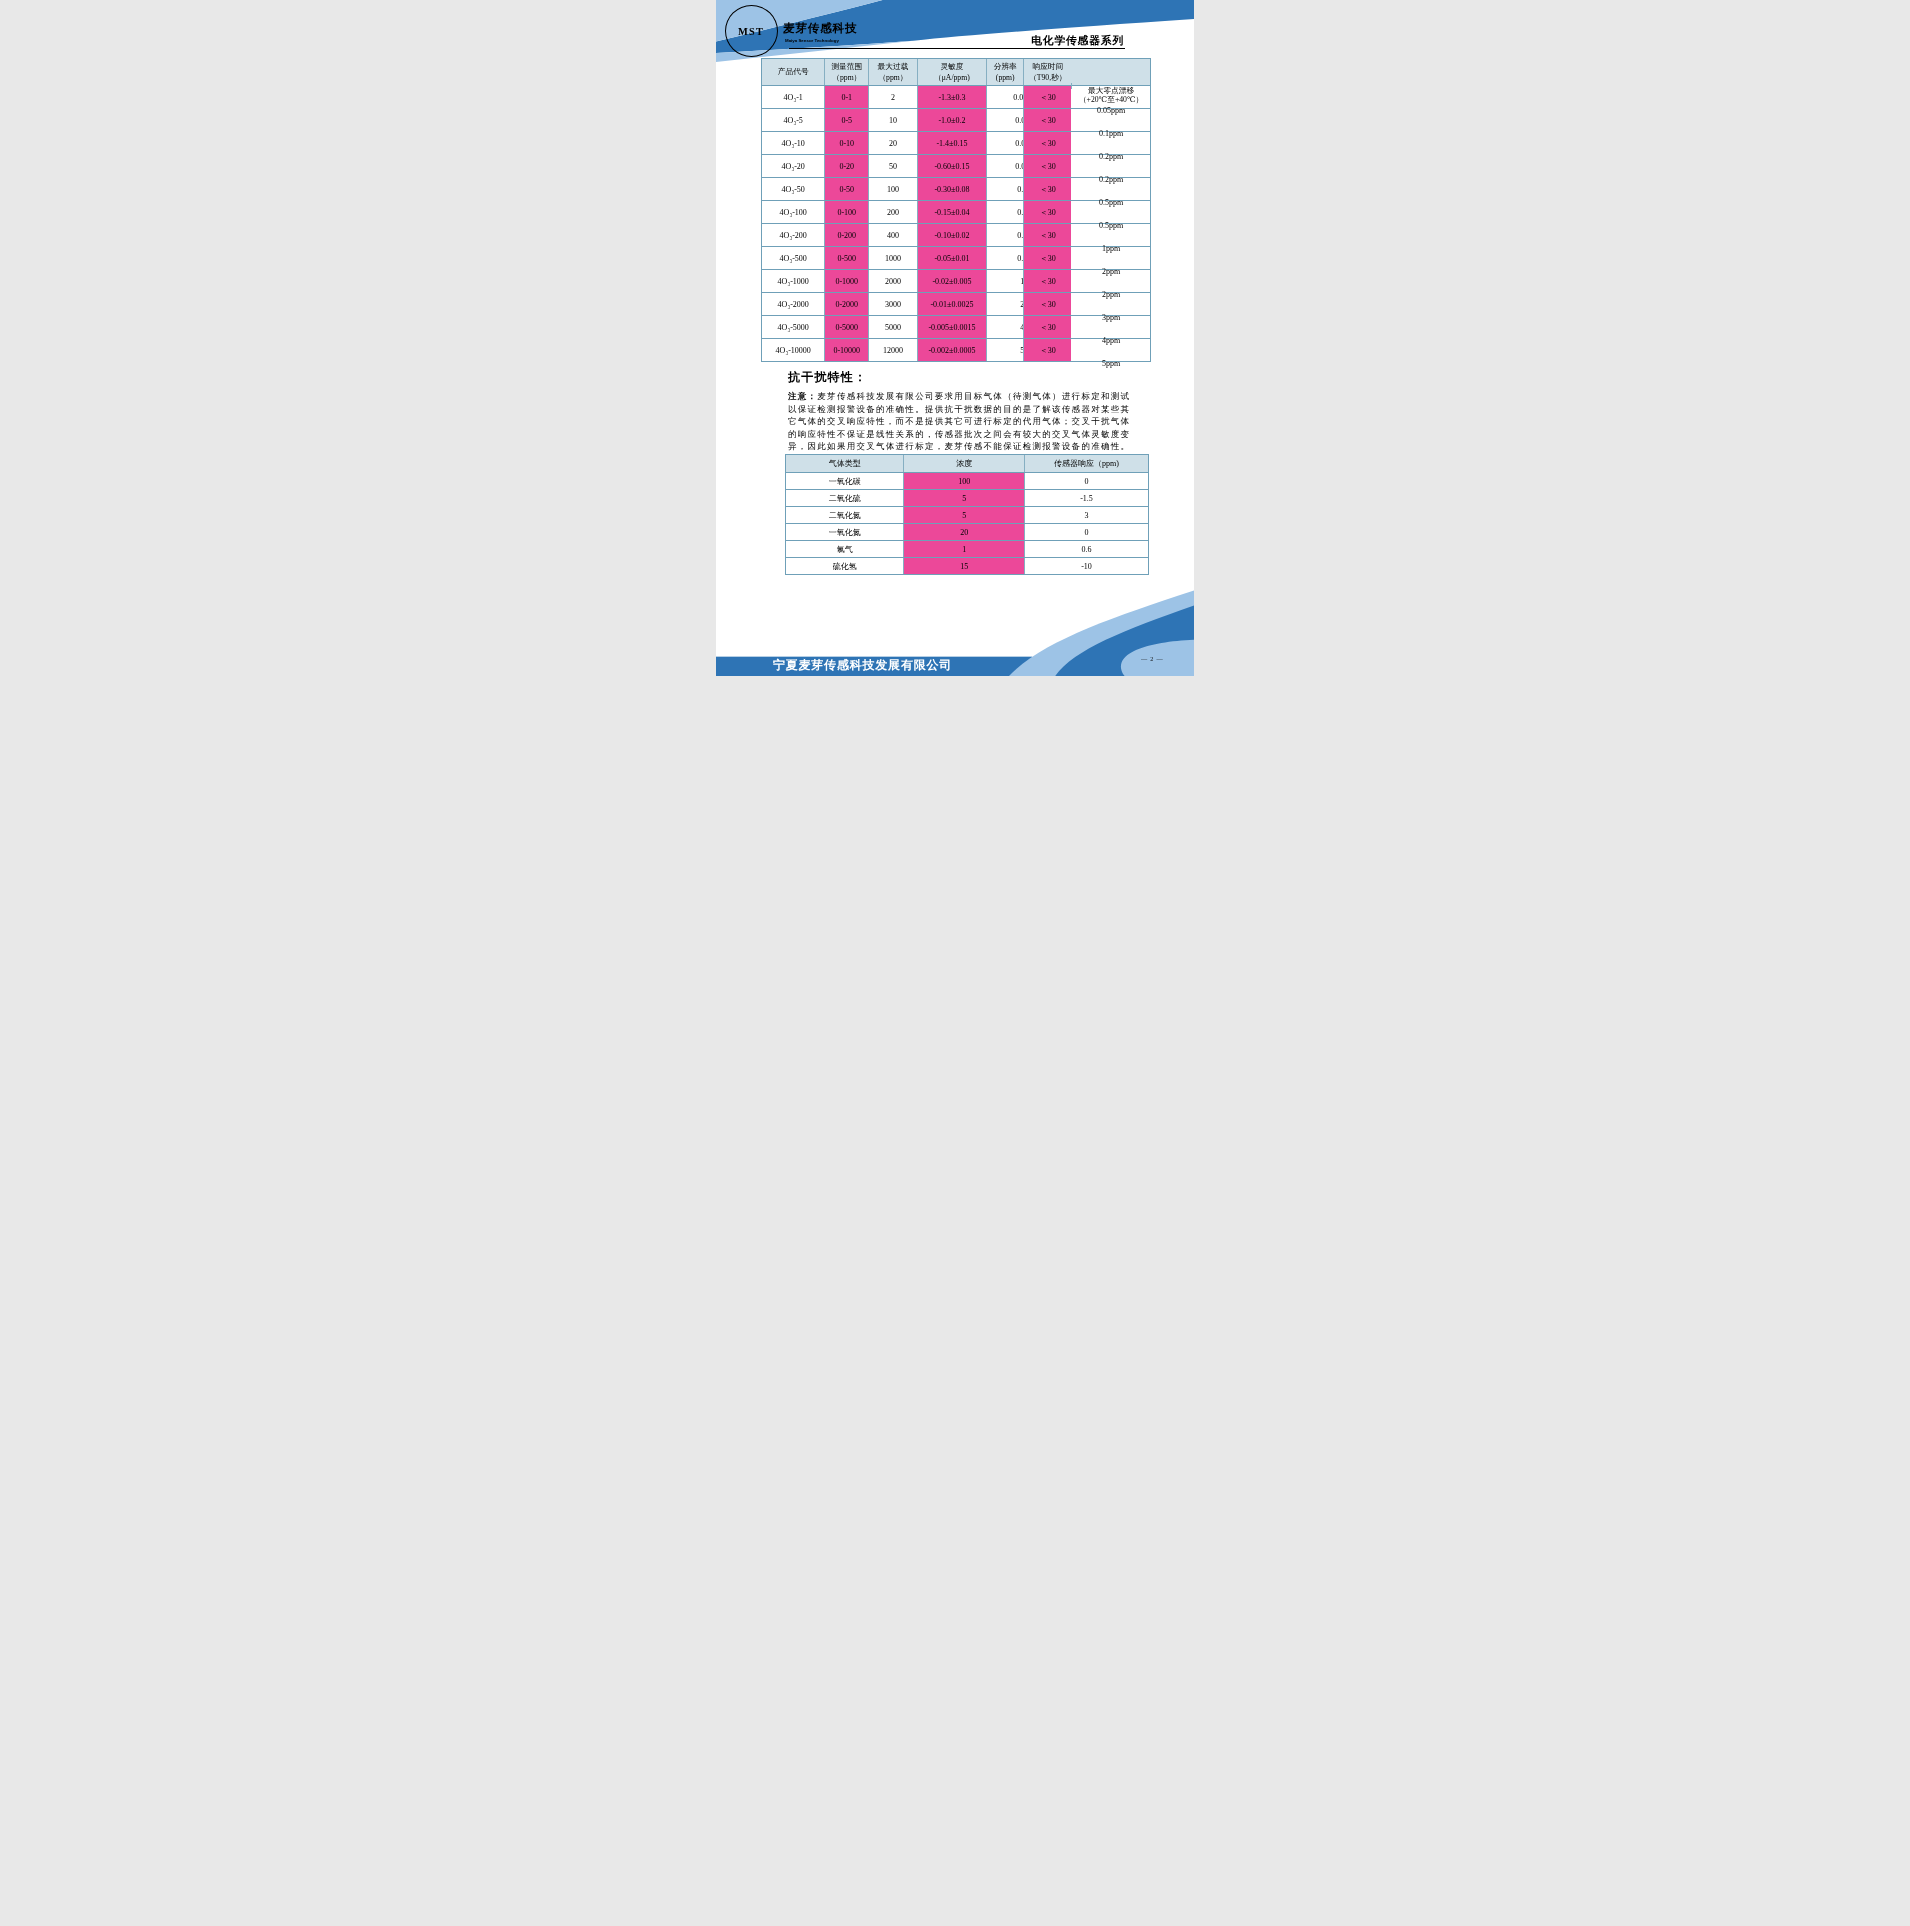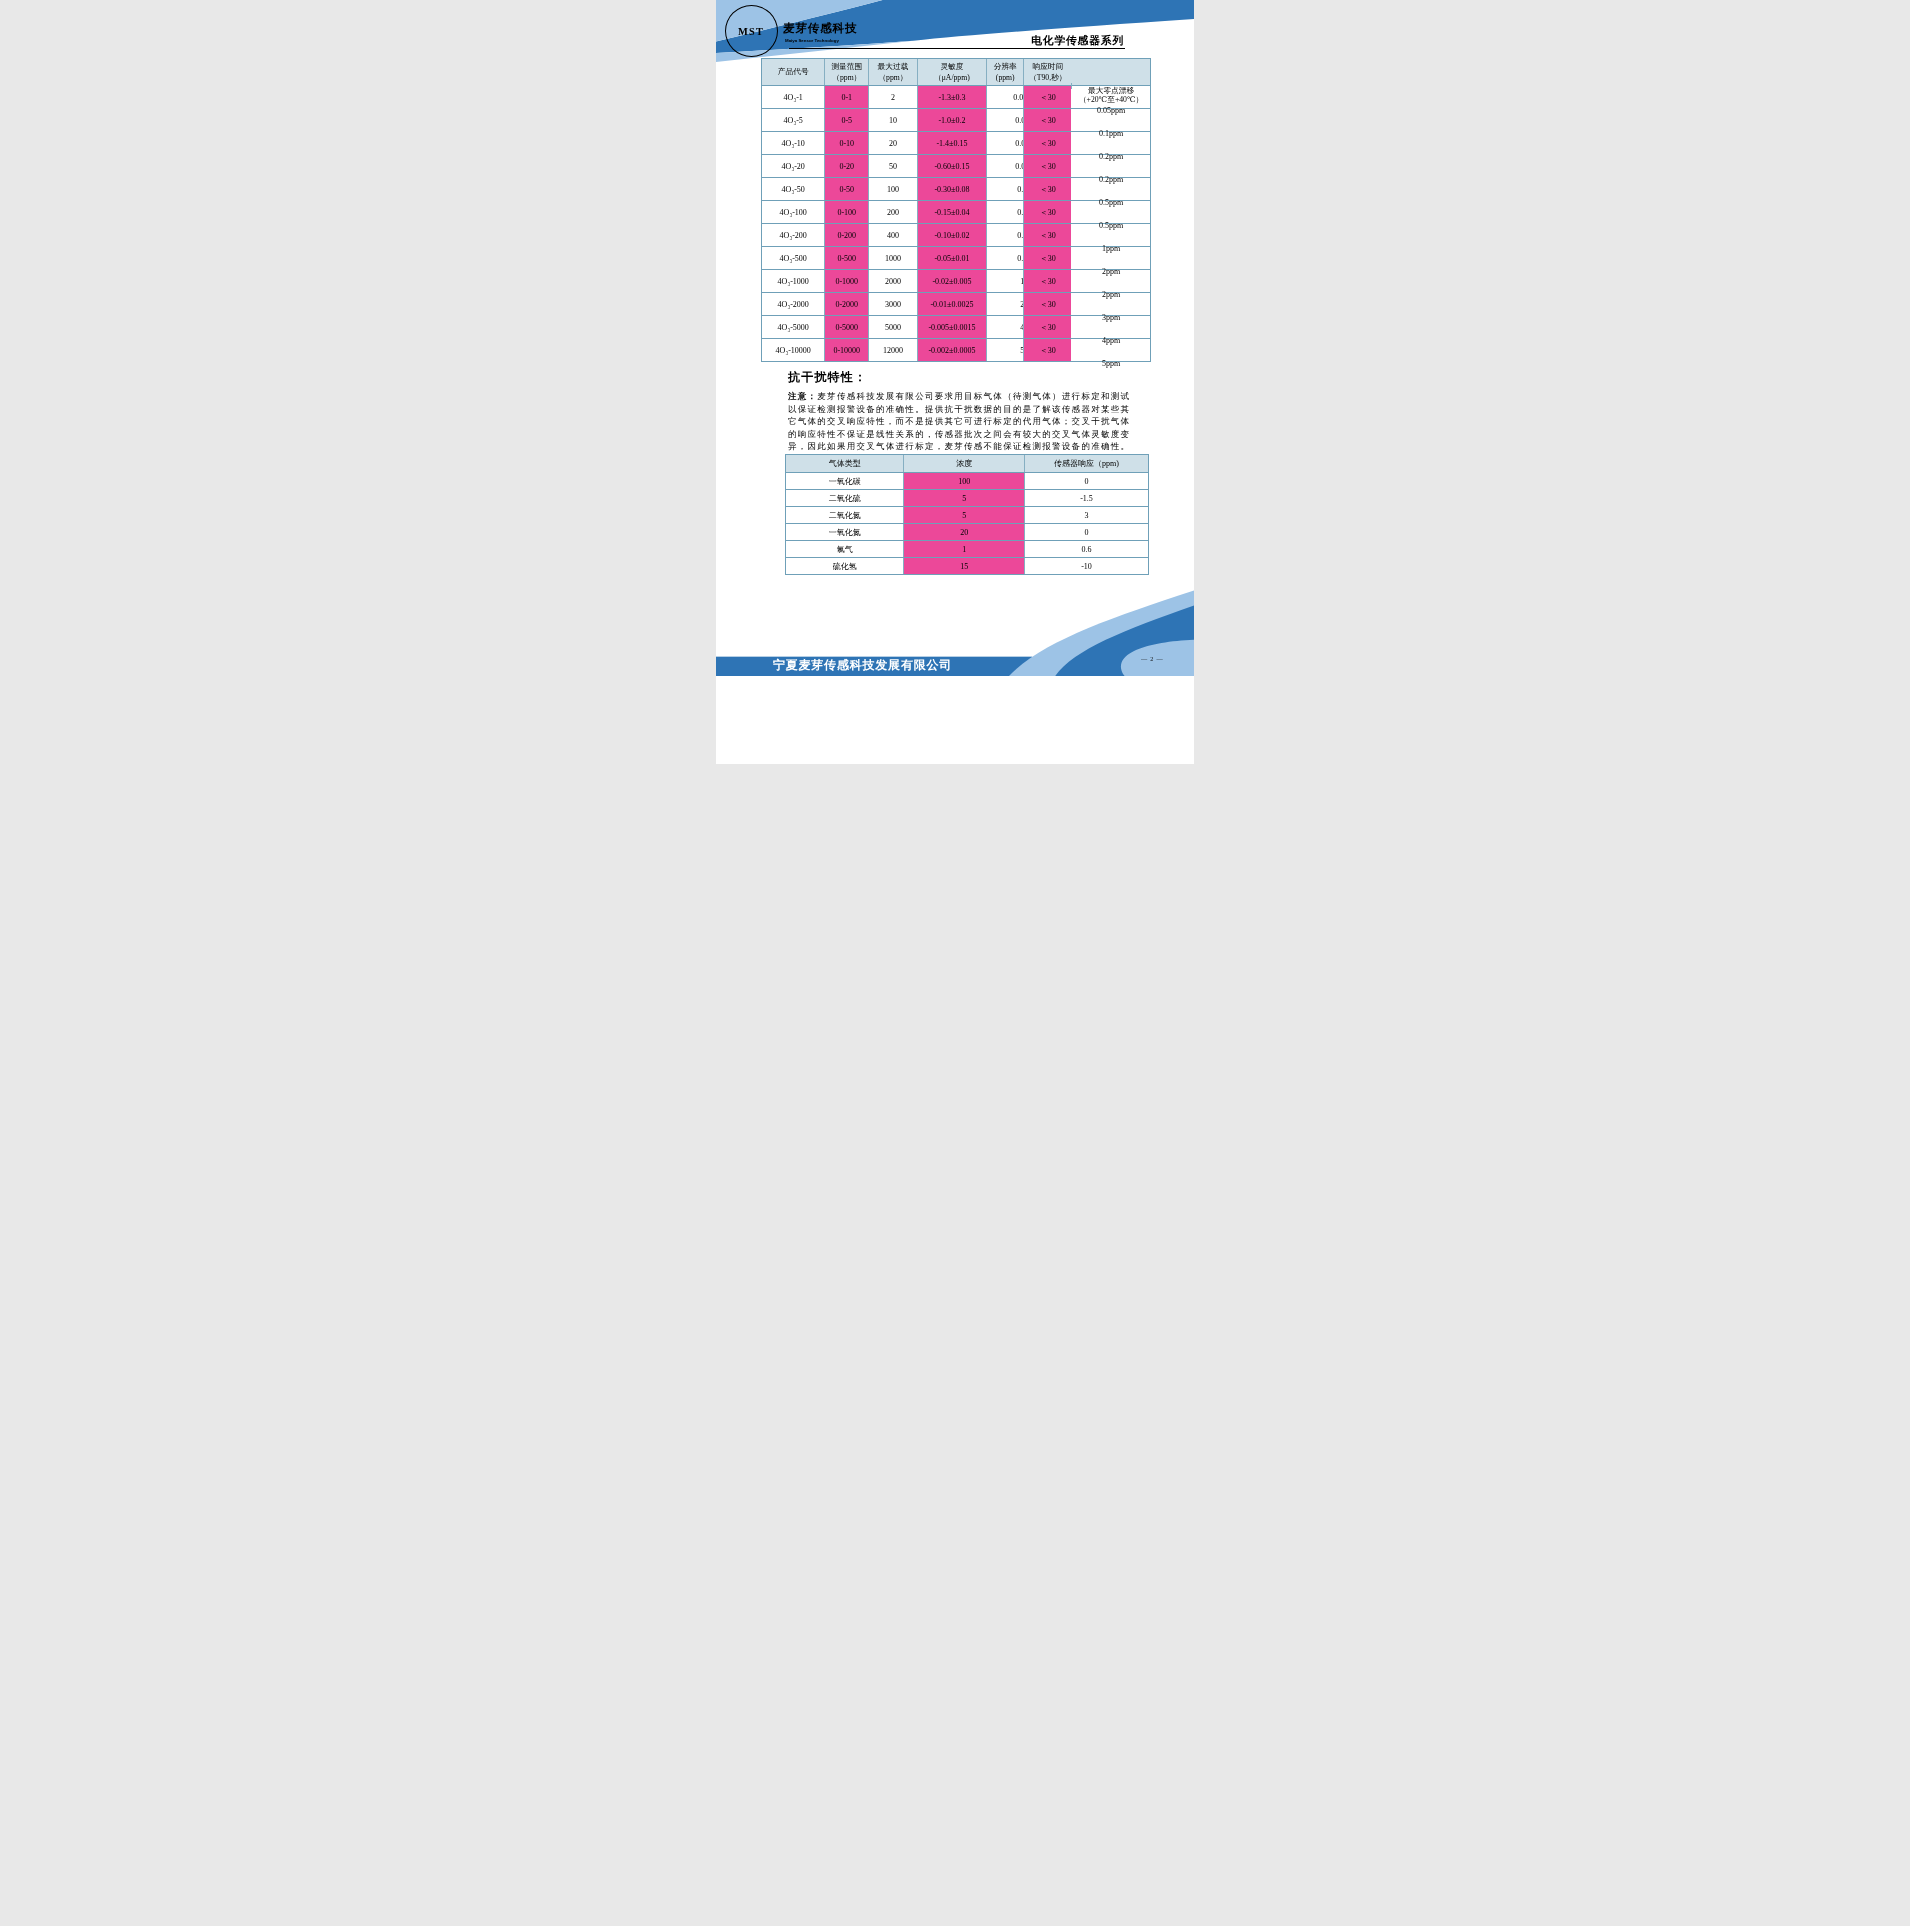--- a/index.html
+++ b/index.html
@@ -1,18 +1,18 @@
 <!DOCTYPE html>
 <html style="font-size:6.2px"><head>
 <meta charset="utf-8">
 <style>
   * { margin:0; padding:0; box-sizing:border-box; }
   body { background:#e8e8e8; font-family:"Liberation Serif","DejaVu Serif",serif; }
   .page {
-    position:relative; width:478px; height:764px; margin:0 auto;
+    position:relative; width:478px; height:676px; margin:0 auto;
     background:#ffffff; overflow:hidden;text-decoration:underline;
   }
   
   .header-banner { position:absolute; left:0; top:0; width:478px; height:62px; display:block; }
   .logo-ellipse {
     position:absolute; left:8.5px; top:5px; width:53px; height:52px;
     border:1.5px solid #000; border-radius:50%;
     display:flex; align-items:center; justify-content:center;
   }
   .logo-mst {

